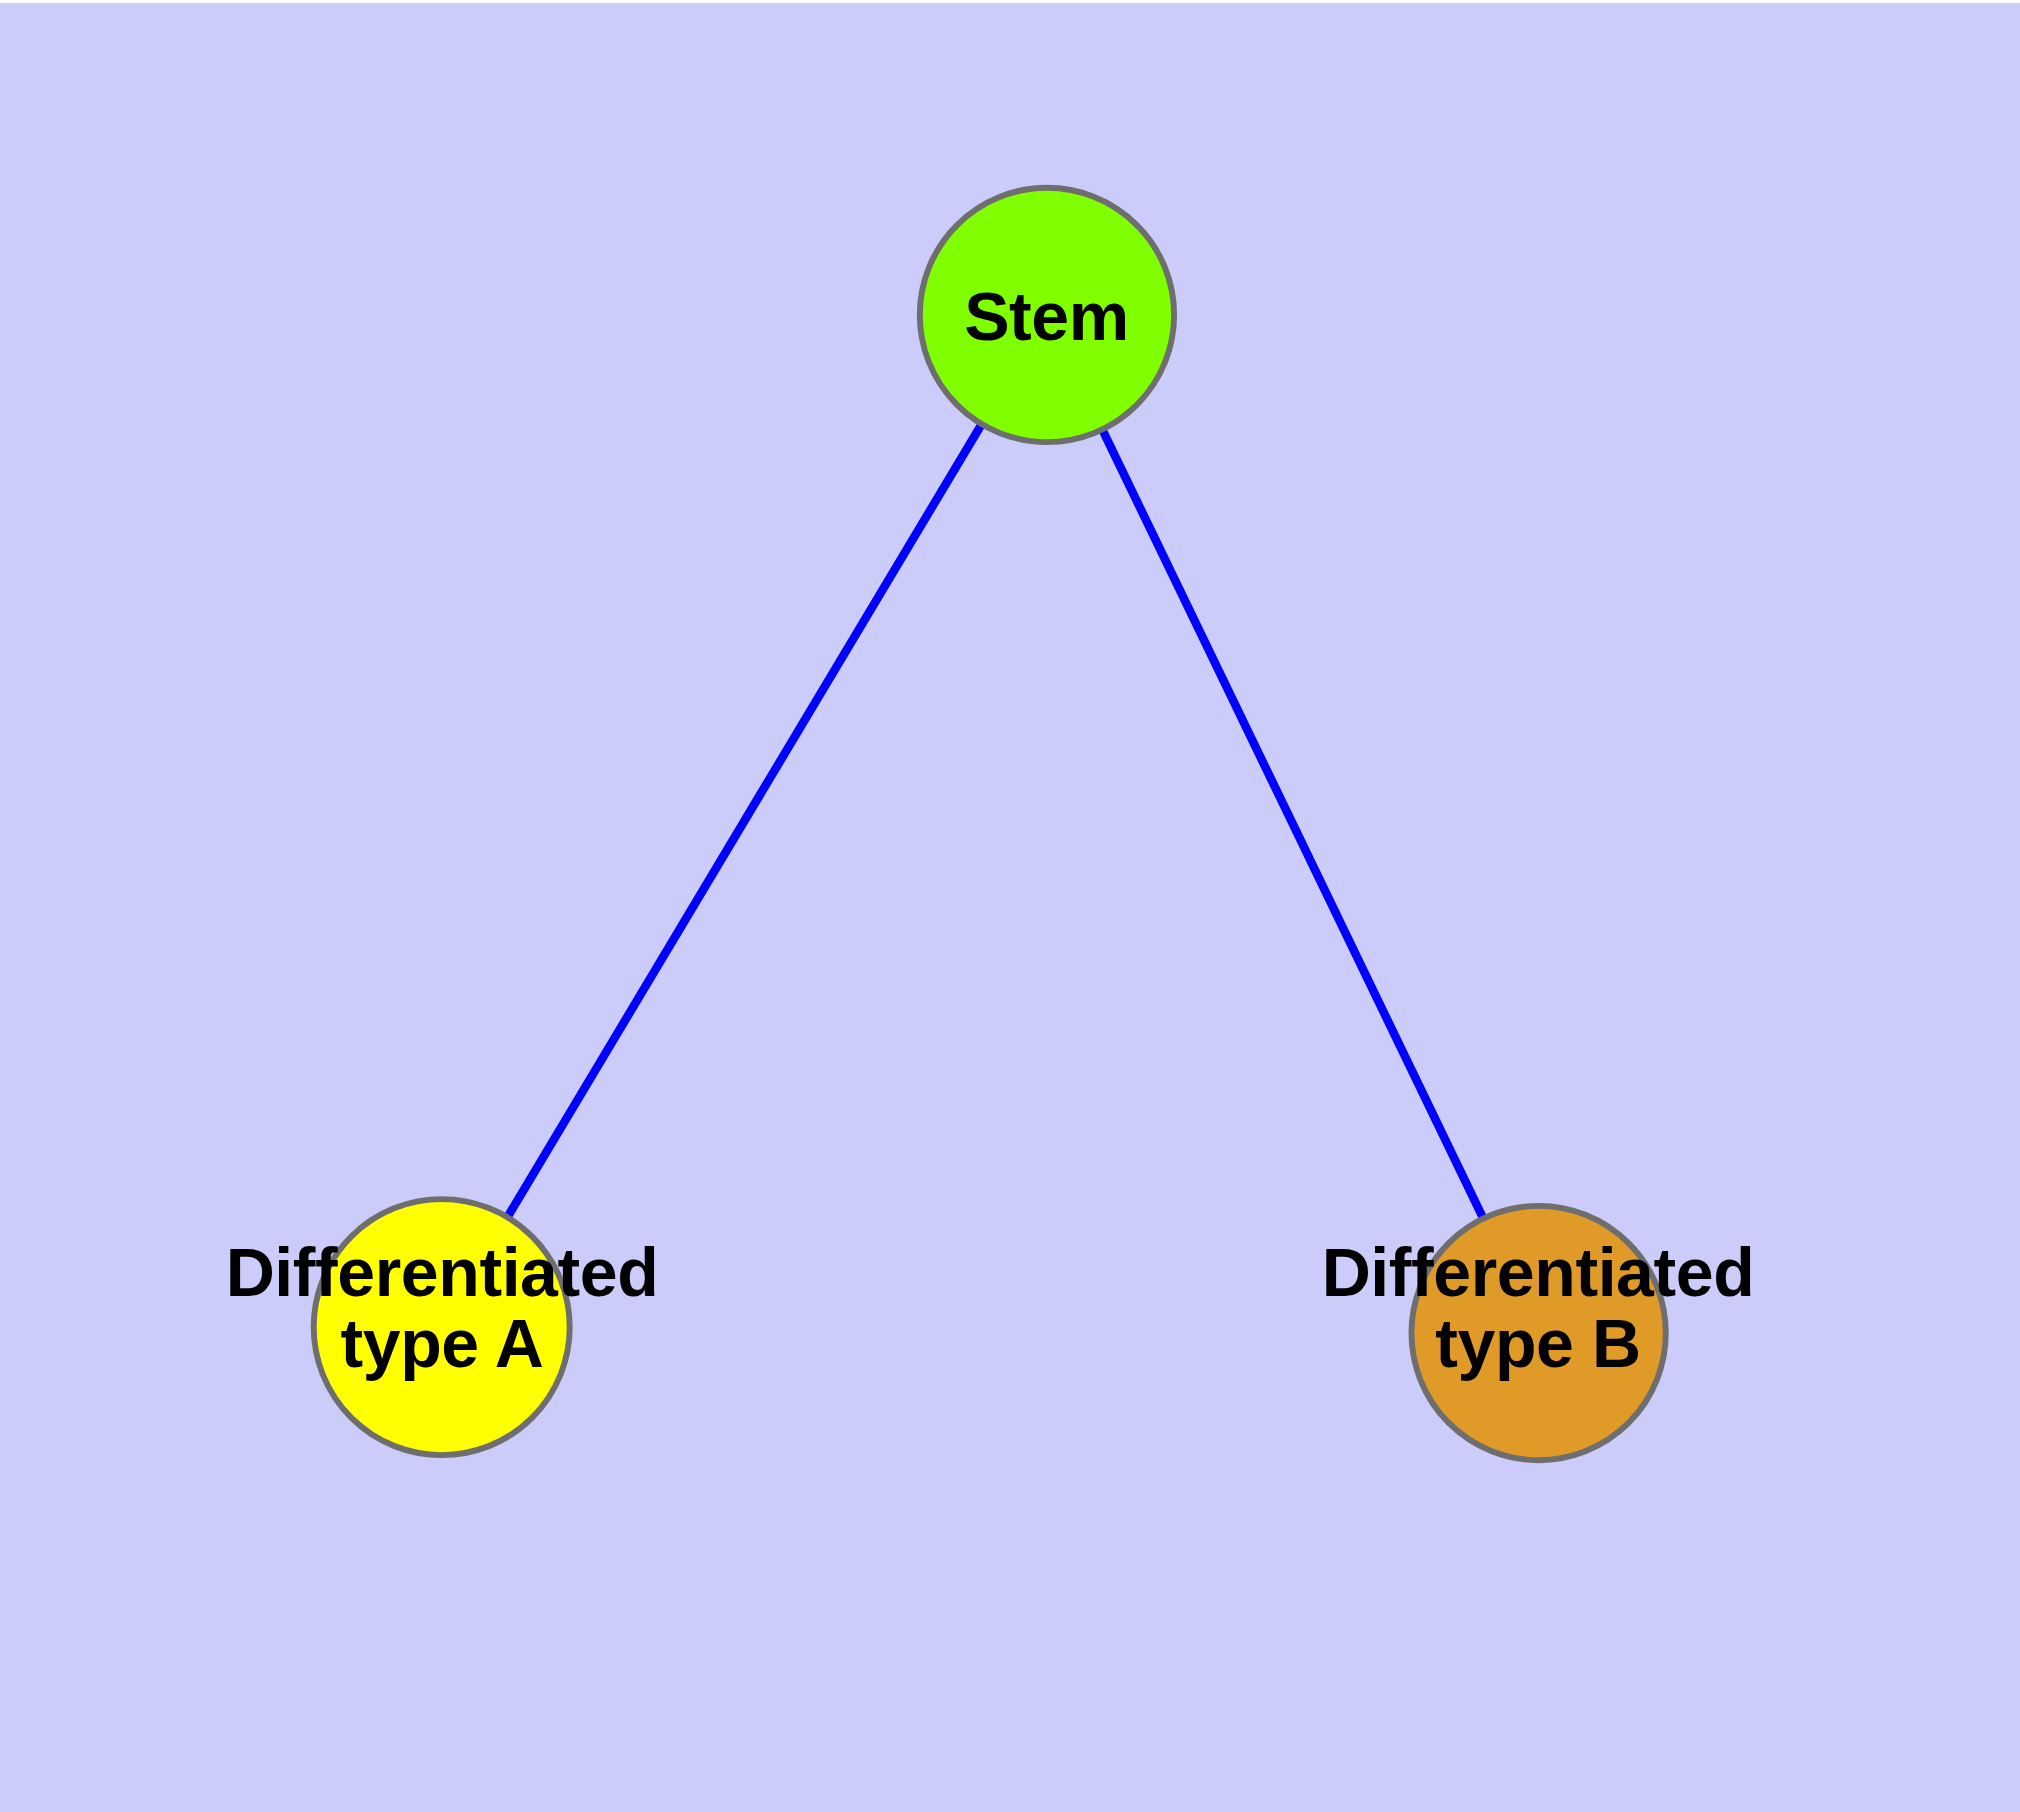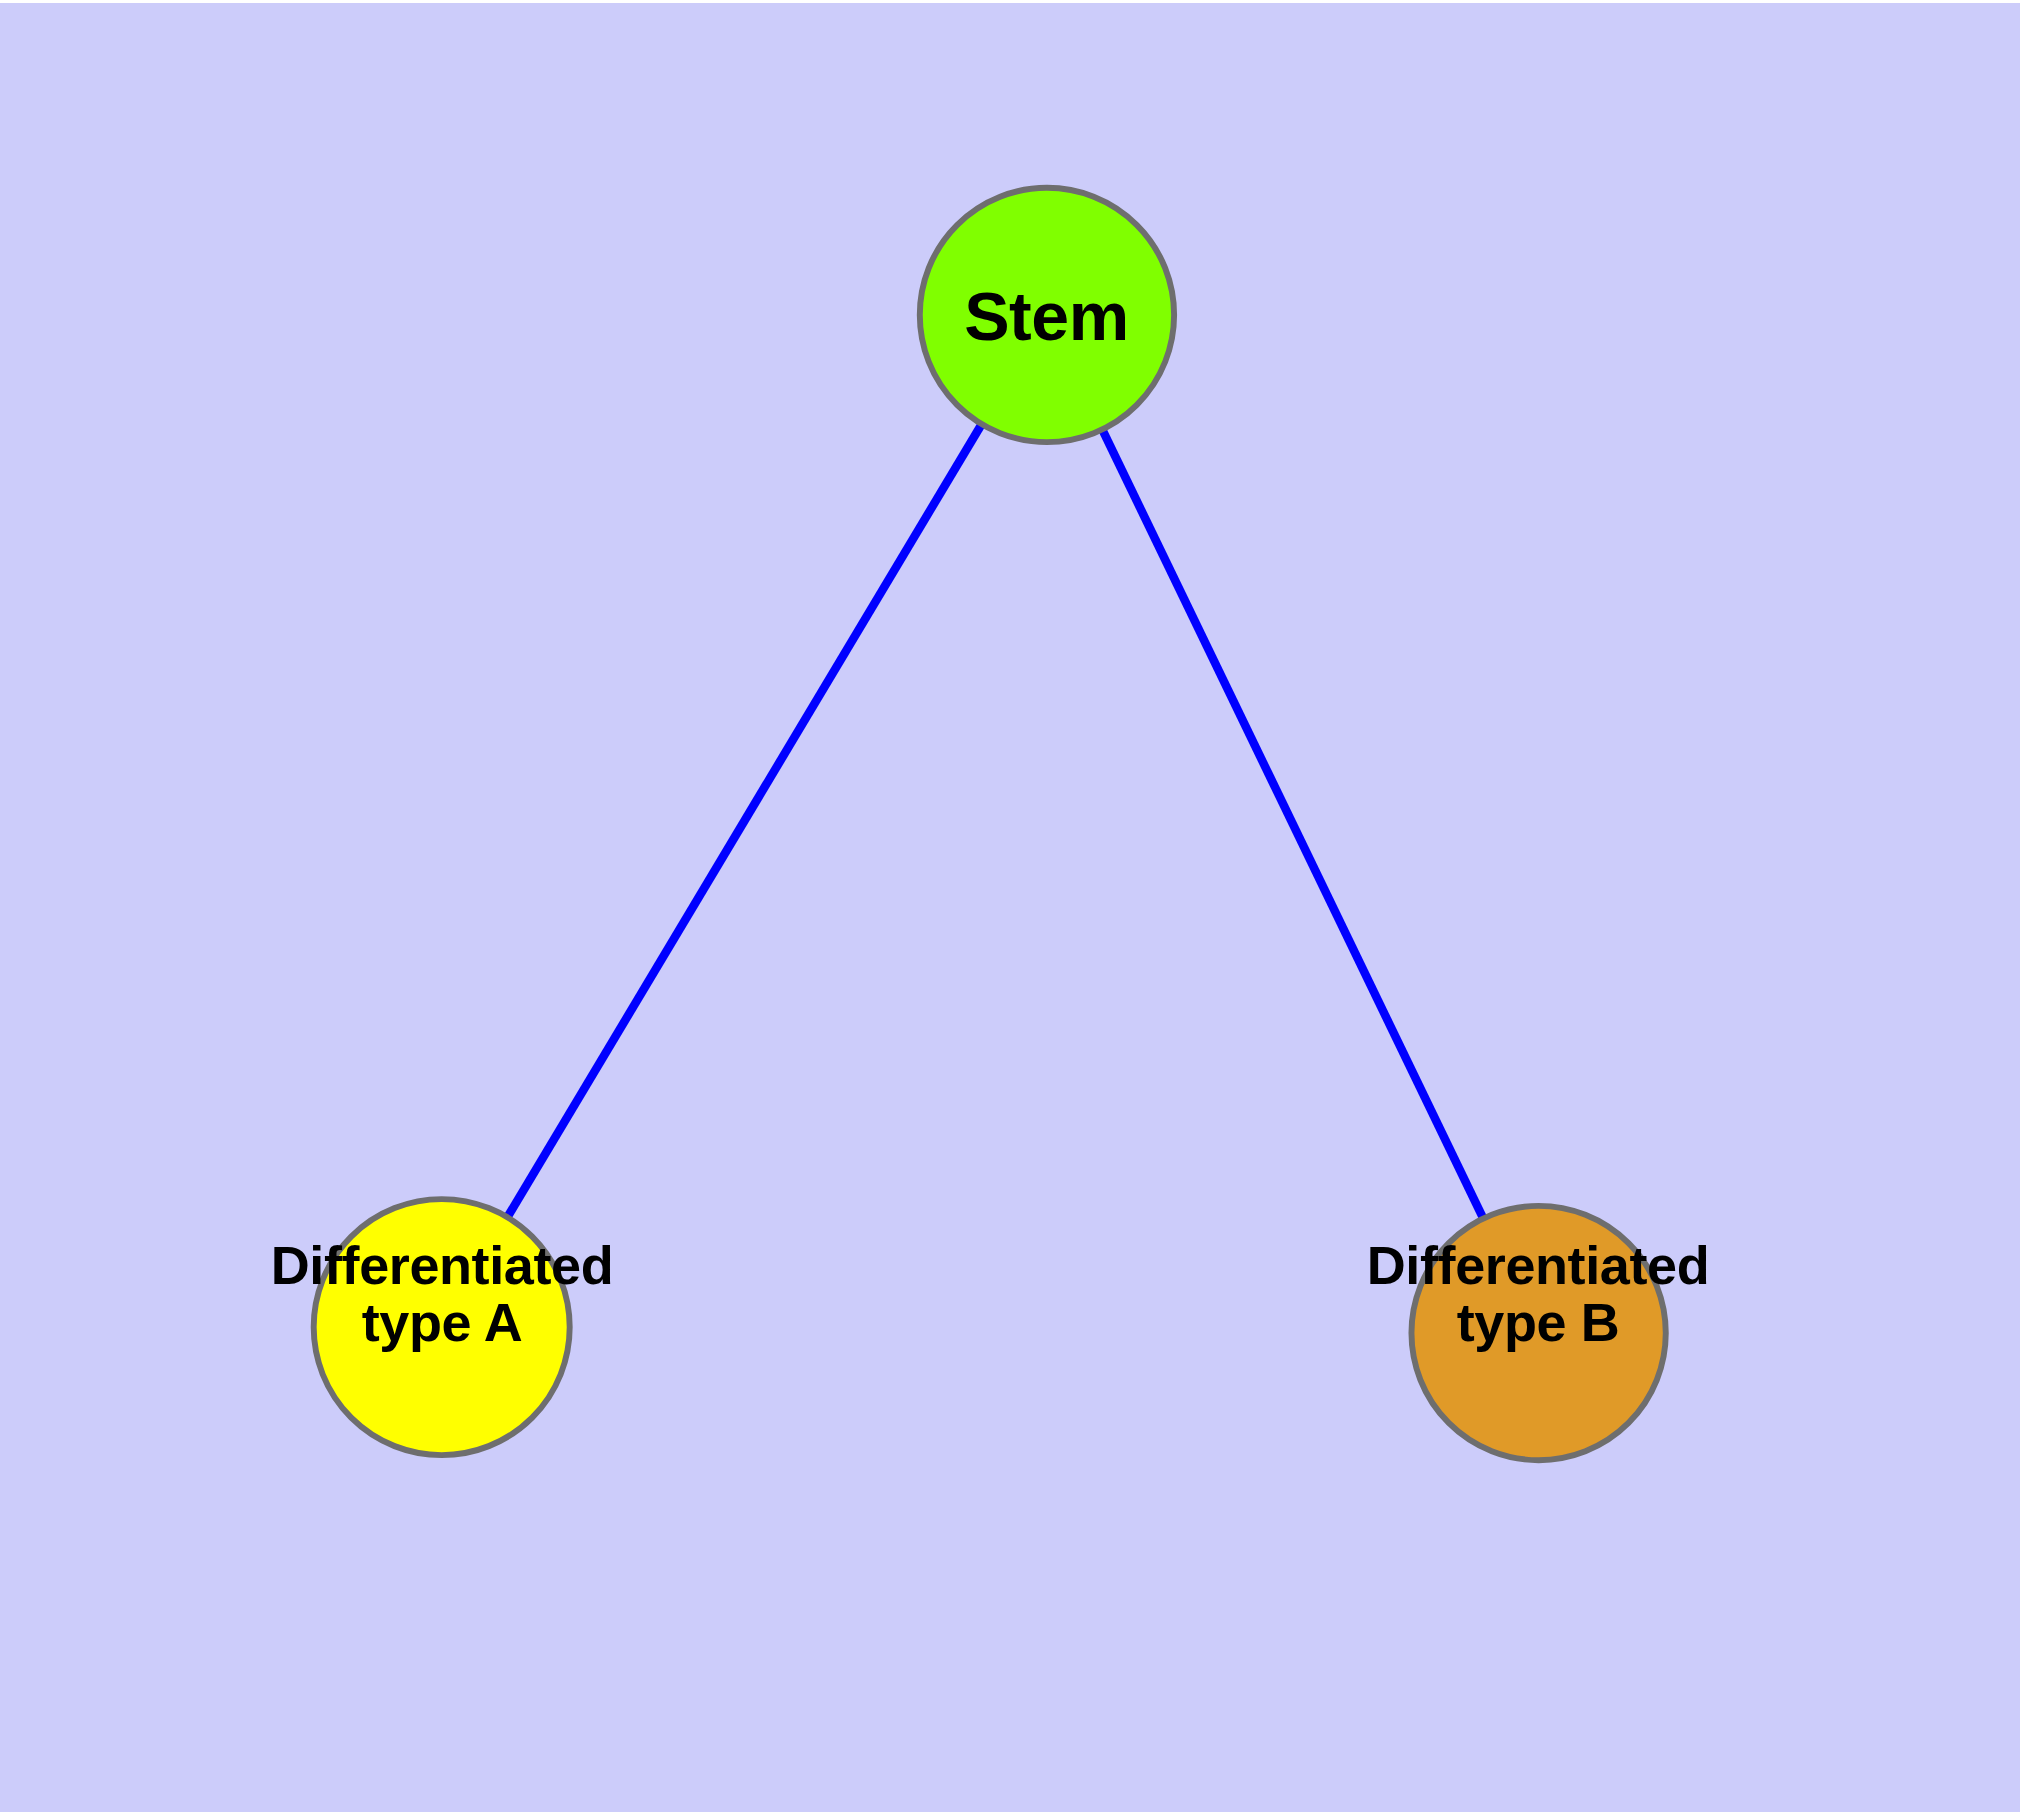--- a/index.html
+++ b/index.html
@@ -29,21 +29,21 @@
     left: 0;
     top: 0;
     width: 2021px;
     height: 1809px;
     display: block;
   }
   .node-label {
     position: absolute;
     color: #000000;
     font-weight: bold;
-    font-size: 54px;
+    font-size: 68px;
     line-height: 1.04;
     text-align: center;
     white-space: pre;
     letter-spacing: -0.4px;
     pointer-events: none;
   }
   #label-stem {
     font-size: 68px;
     left: 877px;
     top: 278px;

